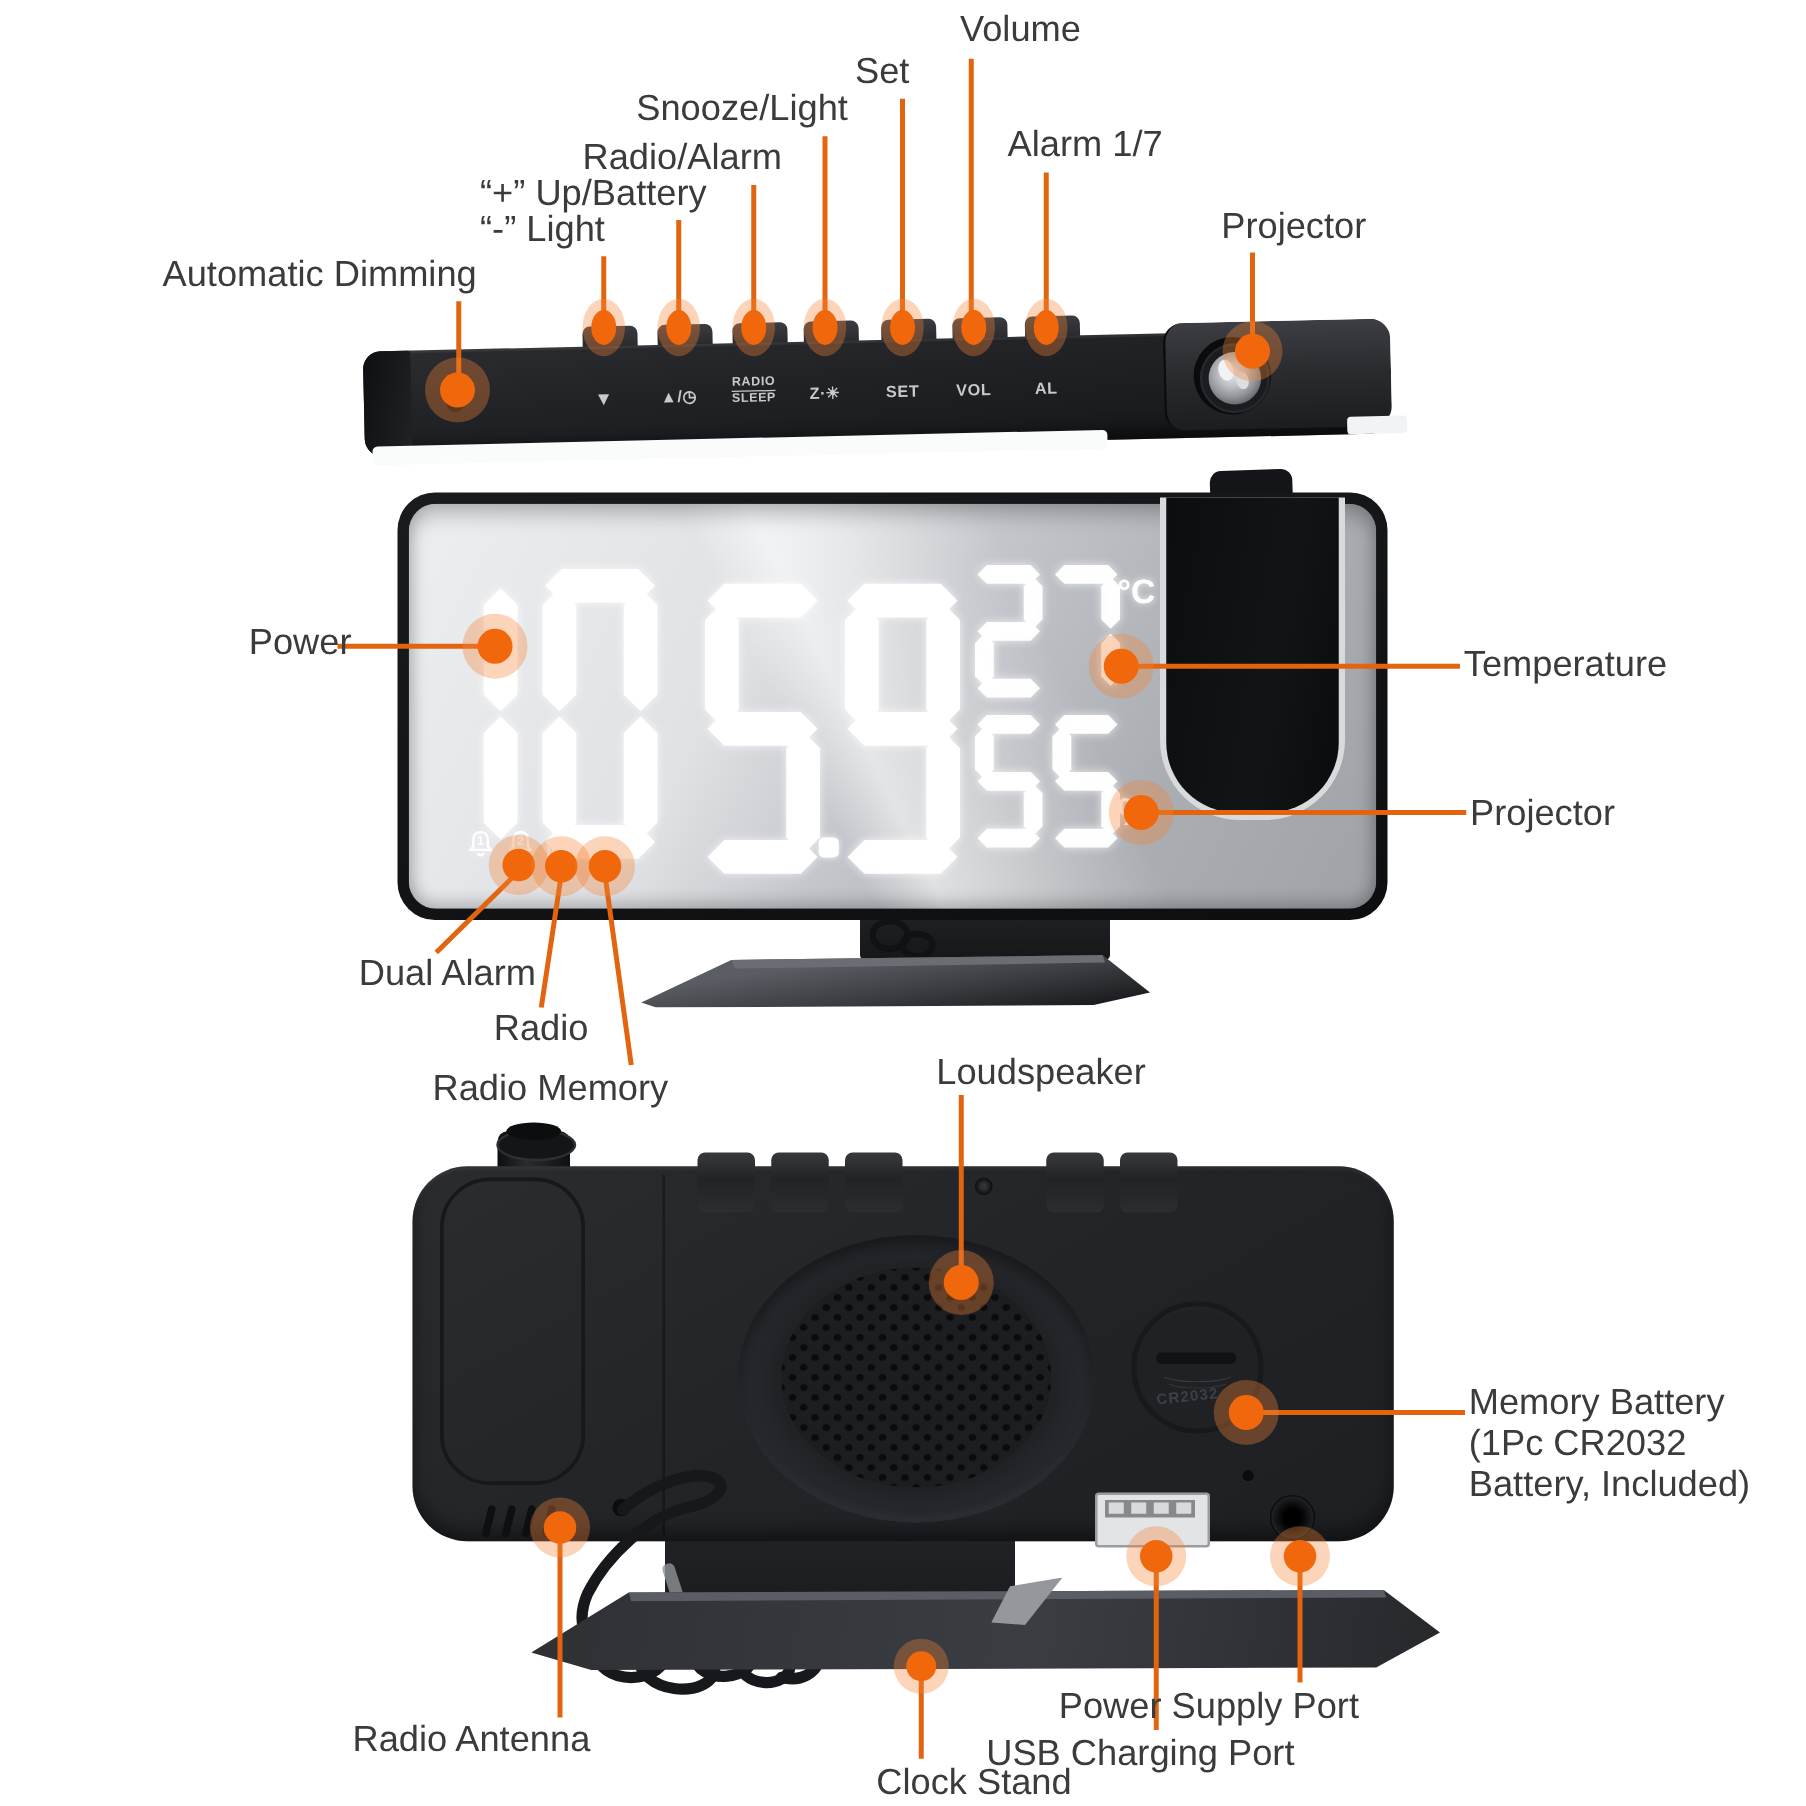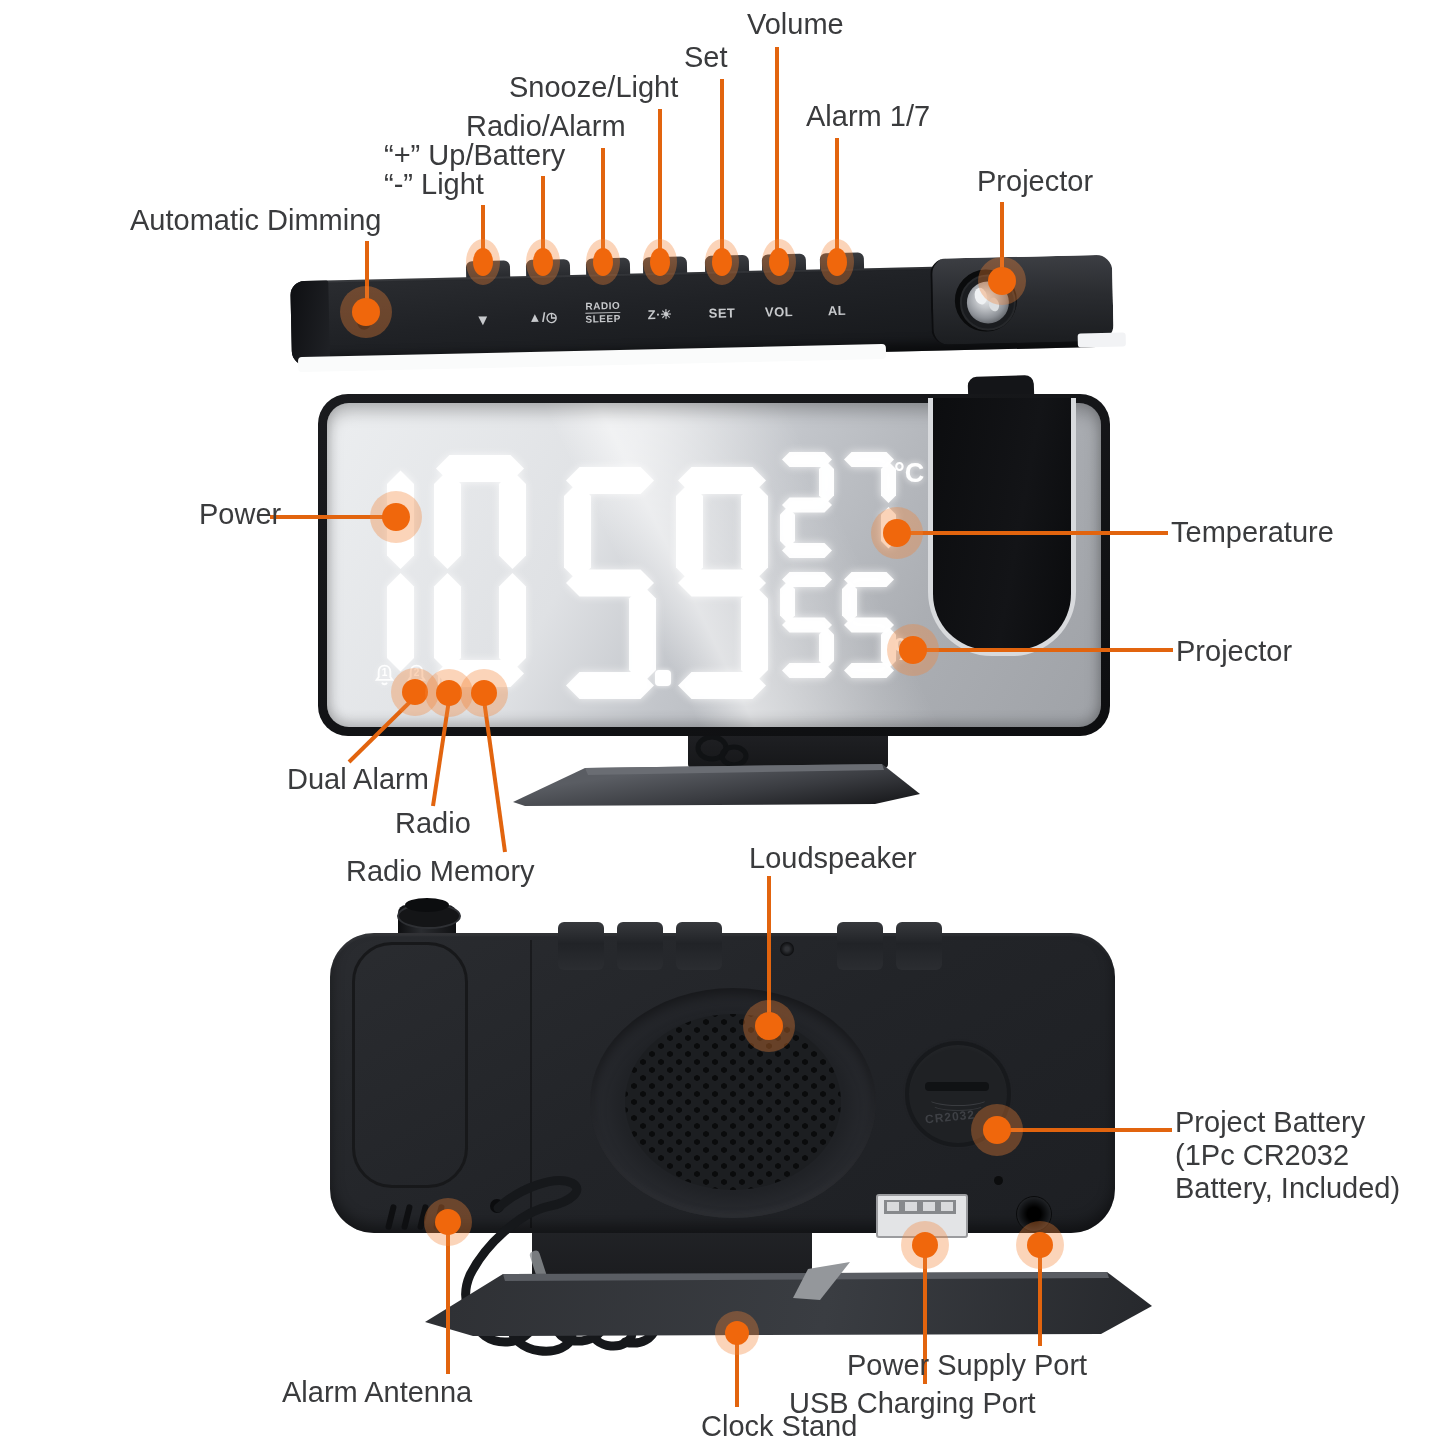--- a/index.html
+++ b/index.html
@@ -311,37 +311,37 @@
           <circle cx="925" cy="1245" r="24" fill="rgba(243,133,55,.35)"></circle>
           <circle cx="925" cy="1245" r="13" fill="#F0670C"></circle>
         </g>
       <g>
           <circle cx="1040" cy="1245" r="24" fill="rgba(243,133,55,.35)"></circle>
           <circle cx="1040" cy="1245" r="13" fill="#F0670C"></circle>
         </g>
     </g>
   </svg>
 
-  <div class="label" style="left:747px;top:8px">Volume</div>
+  <div class="label" style="left:768px;top:8px">Volume</div>
   <div class="label" style="left:684px;top:41px">Set</div>
   <div class="label" style="left:509px;top:71px">Snooze/Light</div>
   <div class="label" style="left:466px;top:110px">Radio/Alarm</div>
   <div class="label" style="left:384px;top:139px">“+” Up/Battery</div>
   <div class="label" style="left:384px;top:168px">“-” Light</div>
   <div class="label" style="left:130px;top:204px">Automatic Dimming</div>
   <div class="label" style="left:806px;top:100px">Alarm 1/7</div>
   <div class="label" style="left:977px;top:165px">Projector</div>
   <div class="label" style="left:199px;top:498px">Power</div>
   <div class="label" style="left:1171px;top:516px">Temperature</div>
   <div class="label" style="left:1176px;top:635px">Projector</div>
   <div class="label" style="left:287px;top:763px">Dual Alarm</div>
   <div class="label" style="left:395px;top:807px">Radio</div>
   <div class="label" style="left:346px;top:855px">Radio Memory</div>
   <div class="label" style="left:749px;top:842px">Loudspeaker</div>
-  <div class="label multi" style="left:1175px;top:1106px">Project Battery
+  <div class="label multi" style="left:1175px;top:1106px">Memory Battery
 (1Pc CR2032
 Battery, Included)</div>
-  <div class="label" style="left:282px;top:1376px">Alarm Antenna</div>
+  <div class="label" style="left:282px;top:1376px">Radio Antenna</div>
   <div class="label" style="left:701px;top:1410px">Clock Stand</div>
   <div class="label" style="left:789px;top:1387px">USB Charging Port</div>
   <div class="label" style="left:847px;top:1349px">Power Supply Port</div>
 
 </div>
 
 </body></html>

